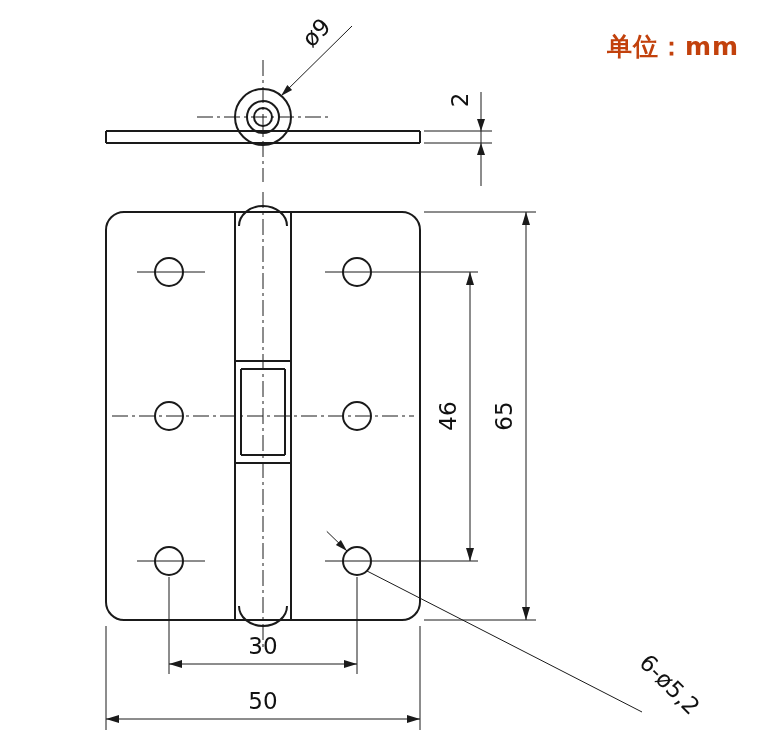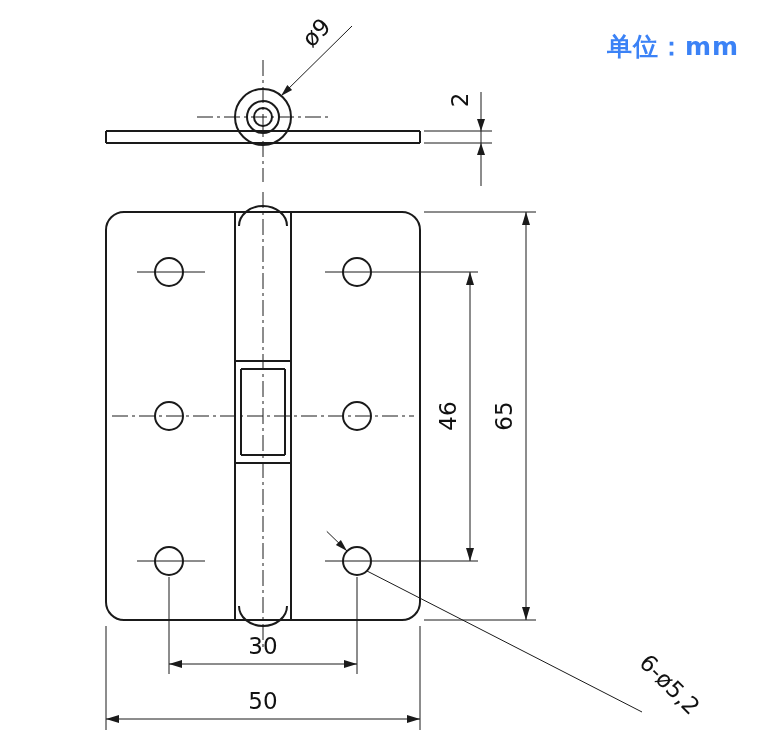--- a/index.html
+++ b/index.html
@@ -8,21 +8,21 @@
     width:782px;height:743px;
     background:#ffffff;
     font-family:"DejaVu Sans", "Liberation Sans", sans-serif;
     overflow:hidden;
   }
   .units-label{
     position:absolute;
     top:30px;left:607px;
     font-size:25px;
     font-weight:700;
-    color:#3b82f6;
+    color:#c2410c;
     letter-spacing:1px;
     font-family:"DejaVu Sans","Liberation Sans",sans-serif;
     white-space:nowrap;
   }
   svg{position:absolute;top:0;left:0;}
   .outline{stroke:#1a1a1a;stroke-width:2;fill:none;}
   .thin{stroke:#1a1a1a;stroke-width:1;fill:none;}
   .centerline{stroke:#1a1a1a;stroke-width:1;fill:none;stroke-dasharray:16 4 3 4;}
   .arrow{fill:#1a1a1a;stroke:none;}
   .dimtext{

